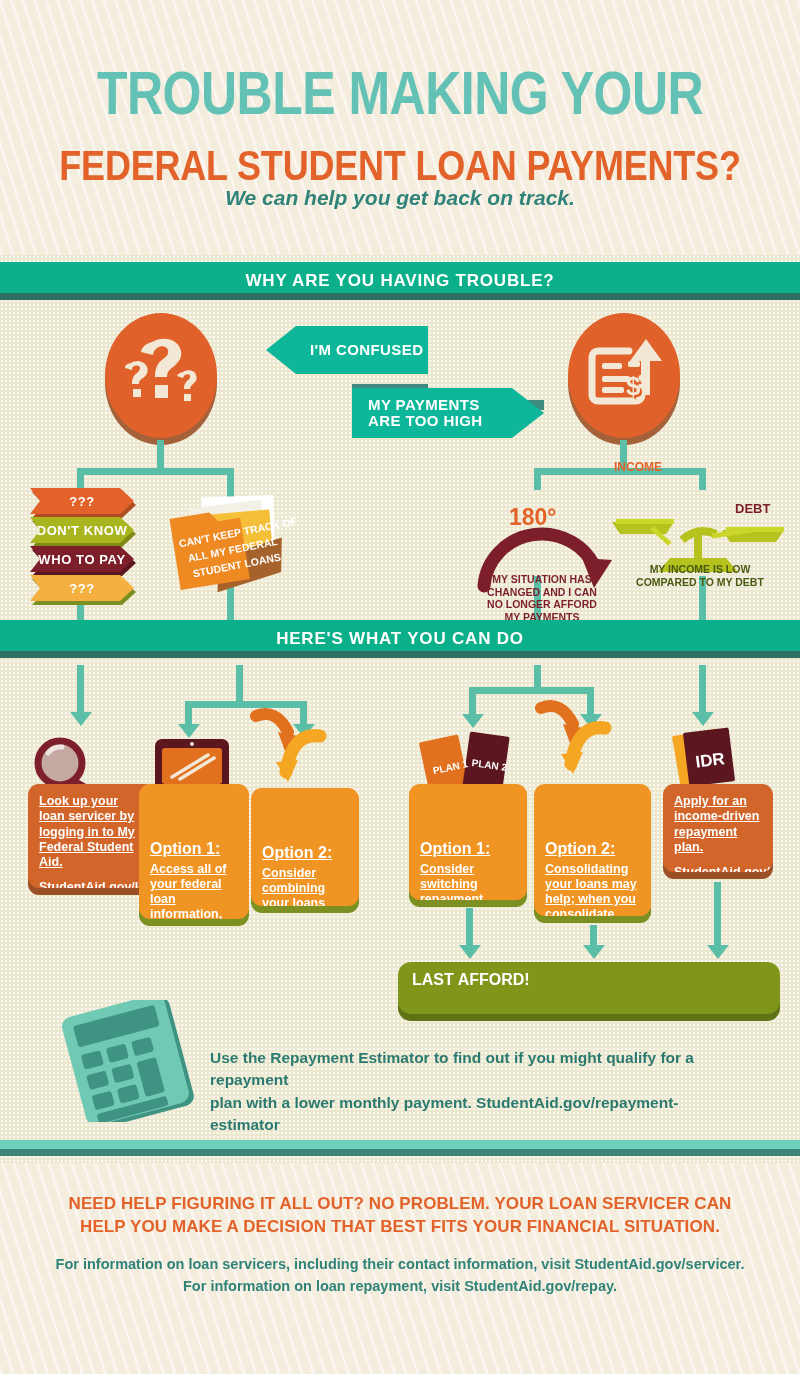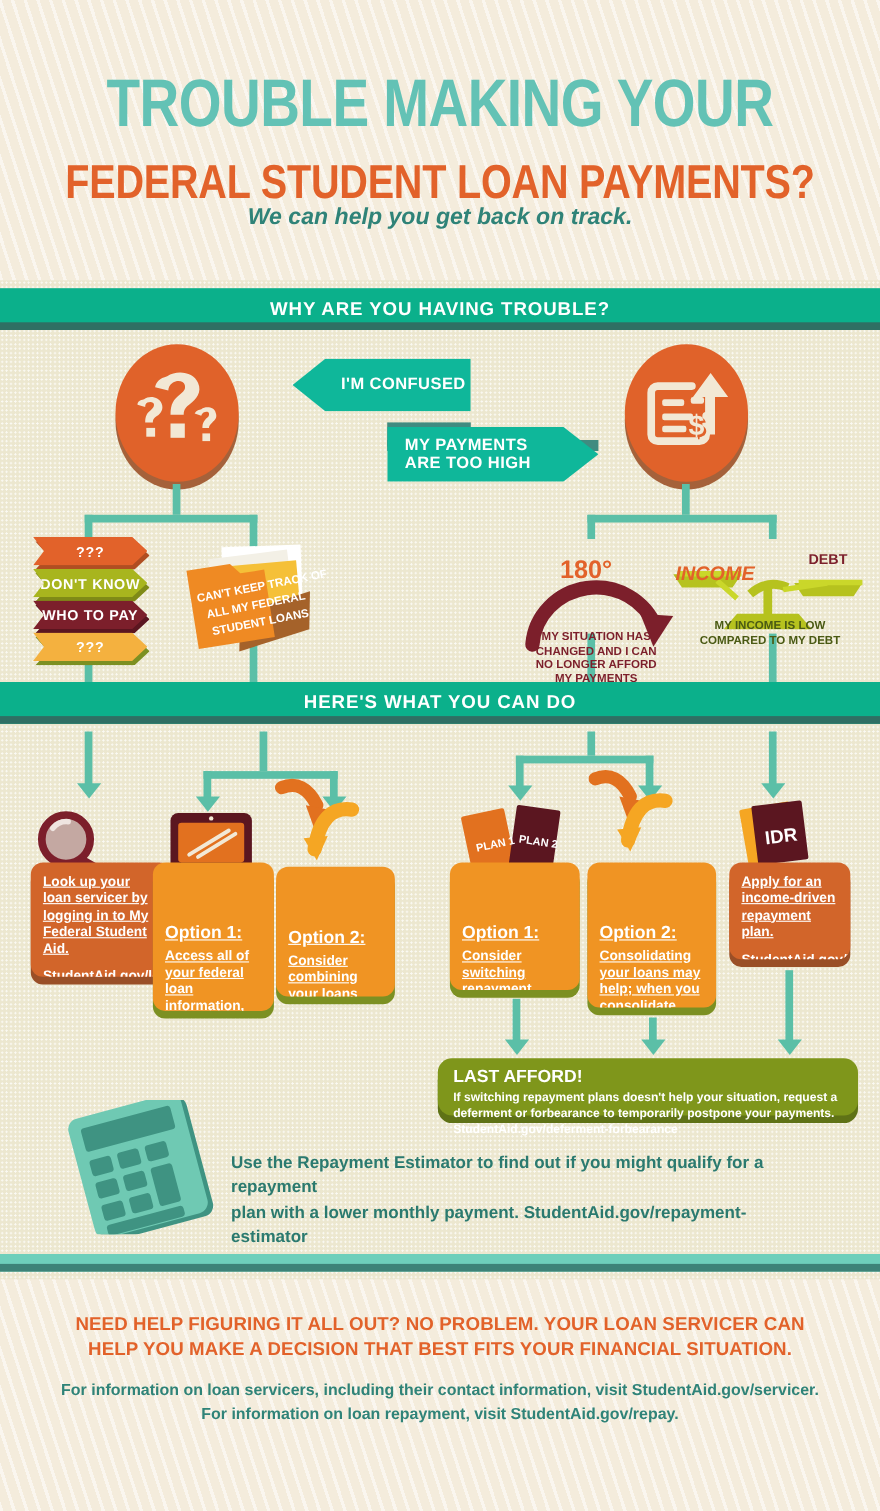--- a/index.html
+++ b/index.html
@@ -304,21 +304,21 @@
         <path d="M58 58 h56 l12 14 h-80 z" fill="#b6c21e"></path>
         <path d="M0 22 h62 l-8 12 h-46 z" fill="#b6c21e"></path>
         <path d="M4 19 h58 v5 h-58 z" fill="#cad72a"></path>
         <path d="M110 30 h62 l-8 12 h-46 z" fill="#b6c21e"></path>
         <path d="M114 27 h58 v5 h-58 z" fill="#cad72a"></path>
         <path d="M58 44 L40 28" stroke="#cad72a" stroke-width="5"></path>
         <path d="M100 36 L140 30" stroke="#cad72a" stroke-width="5"></path>
       </g>
     </svg>
   </div>
-  <div style="position:absolute; left:614px; top:511px; color:#e2622a; font-size:18px; font-weight:bold;font-style:italic;">INCOME</div>
+  <div style="position:absolute; left:614px; top:460px; color:#e2622a; font-size:12px; font-weight:bold;">INCOME</div>
   <div style="position:absolute; left:735px; top:501px; color:#7c1f2b; font-size:13px; font-weight:bold;">DEBT</div>
   <div class="smalllabel" style="left:620px; top:563px; width:160px; color:#4a5a14; font-size:10.5px;">
     <span>MY INCOME IS LOW</span><br>
     <span>COMPARED TO MY DEBT</span>
   </div>
 
   <div class="banner" style="top:620px;">
     <span class="btext">HERE'S WHAT YOU CAN DO</span>
   </div>
 
@@ -430,21 +430,20 @@
 
   <div class="vline" style="left:466px; top:908px; height:38px;"></div>
   <div class="arrowhead" style="left:459px; top:945px;"></div>
   <div class="vline" style="left:590px; top:925px; height:21px;"></div>
   <div class="arrowhead" style="left:583px; top:945px;"></div>
   <div class="vline" style="left:714px; top:882px; height:64px;"></div>
   <div class="arrowhead" style="left:707px; top:945px;"></div>
 
   <div class="lastresort" style="left:398px; top:962px; width:382px; height:52px;">
     <span class="lr-title">LAST AFFORD!</span>
-    <span class="lr-body">If switching repayment plans doesn't help your situation, request a deferment or forbearance to temporarily postpone your payments. StudentAid.gov/deferment-forbearance</span>
   </div>
 
   <div style="position:absolute; left:55px; top:1000px; width:155px; height:122px;">
     <svg width="155" height="122" viewBox="0 0 155 122" aria-hidden="true">
       <g transform="rotate(-15 78 61)">
         <rect x="22" y="6" width="106" height="112" rx="10" fill="#3f9382"></rect>
         <rect x="18" y="2" width="106" height="112" rx="10" fill="#6fc9b3"></rect>
         <rect x="29" y="12" width="84" height="22" rx="3" fill="#3f9382"></rect>
         <rect x="29" y="42" width="20" height="15" rx="3" fill="#3f9382"></rect>
         <rect x="55" y="42" width="20" height="15" rx="3" fill="#3f9382"></rect>

